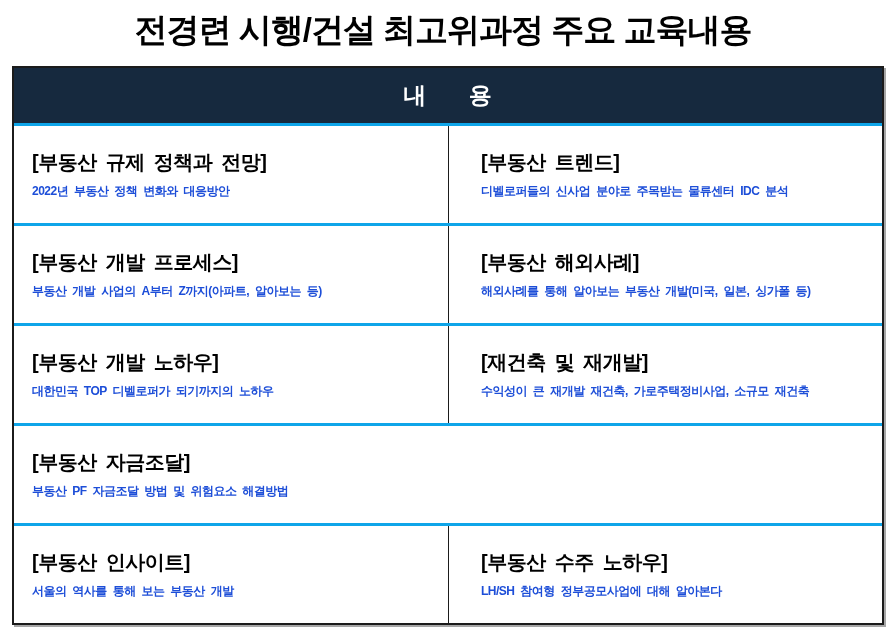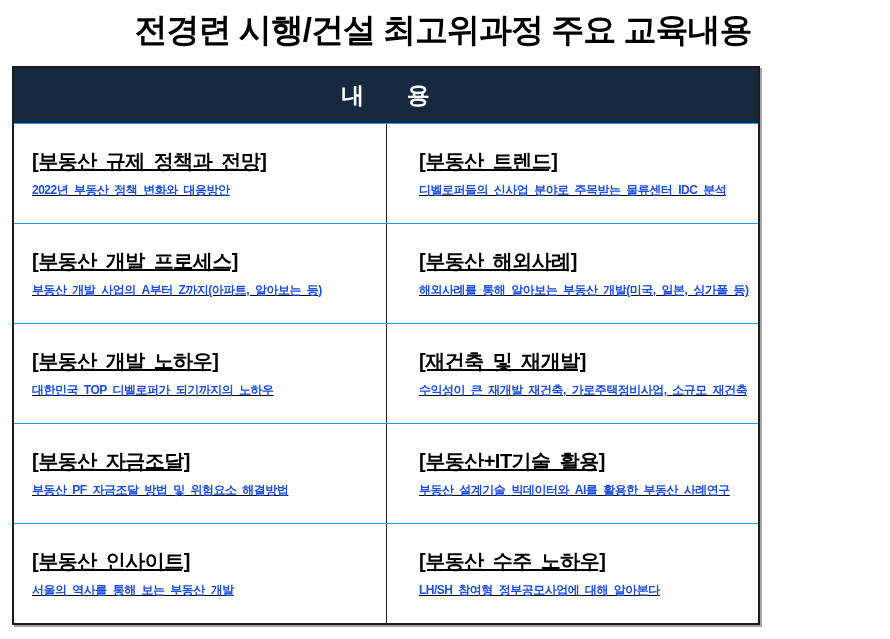--- a/index.html
+++ b/index.html
@@ -18,21 +18,21 @@
     top: 8px; left: 0; right: 4px;
     text-align: center;
     font-size: 33px;
     font-weight: 900;
     color: #000000;
     letter-spacing: -1px;
   }
   .edu-table {
     position: absolute;
     left: 12px; top: 66px;
-    width: 748px; height: 559px;
+    width: 872px; height: 559px;
     border: 2px solid #1b1b1b;
     box-shadow: 2px 2px 0 rgba(0,0,0,0.35);
     display: flex;
     flex-direction: column;
     background: #ffffff;
   }
   .table-header {
     height: 55px;
     flex: 0 0 55px;
     color: #ffffff;
@@ -41,22 +41,21 @@
     display: flex;
     align-items: center;
     justify-content: center;
     word-spacing: 34px;
     letter-spacing: 1px;
   }
   .table-row {
     flex: 1 1 auto;
     display: grid;
     grid-template-columns: 1fr 1fr;
-    border-top: 1px solid #0ea5e9;
-    text-decoration: underline;
+    border-top: 3px solid #0ea5e9;
   }
   .cell {
     padding: 0 14px 0 18px;
     display: flex;
     flex-direction: column;
     justify-content: center;
     gap: 7px;
     overflow: hidden;
   }
   .cell + .cell {
@@ -122,24 +121,20 @@
         <div class="cell-heading">[재건축 및 재개발]</div>
         <div class="cell-desc">수익성이 큰 재개발 재건축, 가로주택정비사업, 소규모 재건축</div>
       </div>
     </div>
 
     <div class="table-row">
       <div class="cell">
         <div class="cell-heading">[부동산 자금조달]</div>
         <div class="cell-desc">부동산 PF 자금조달 방법 및 위험요소 해결방법</div>
       </div>
-      <div class="cell">
-        <div class="cell-heading">[부동산+IT기술 활용]</div>
-        <div class="cell-desc">부동산 설계기술_빅데이터와 AI를 활용한 부동산 사례연구</div>
-      </div>
     </div>
 
     <div class="table-row">
       <div class="cell">
         <div class="cell-heading">[부동산 인사이트]</div>
         <div class="cell-desc">서울의 역사를 통해 보는 부동산 개발</div>
       </div>
       <div class="cell">
         <div class="cell-heading">[부동산 수주 노하우]</div>
         <div class="cell-desc">LH/SH 참여형 정부공모사업에 대해 알아본다</div>

